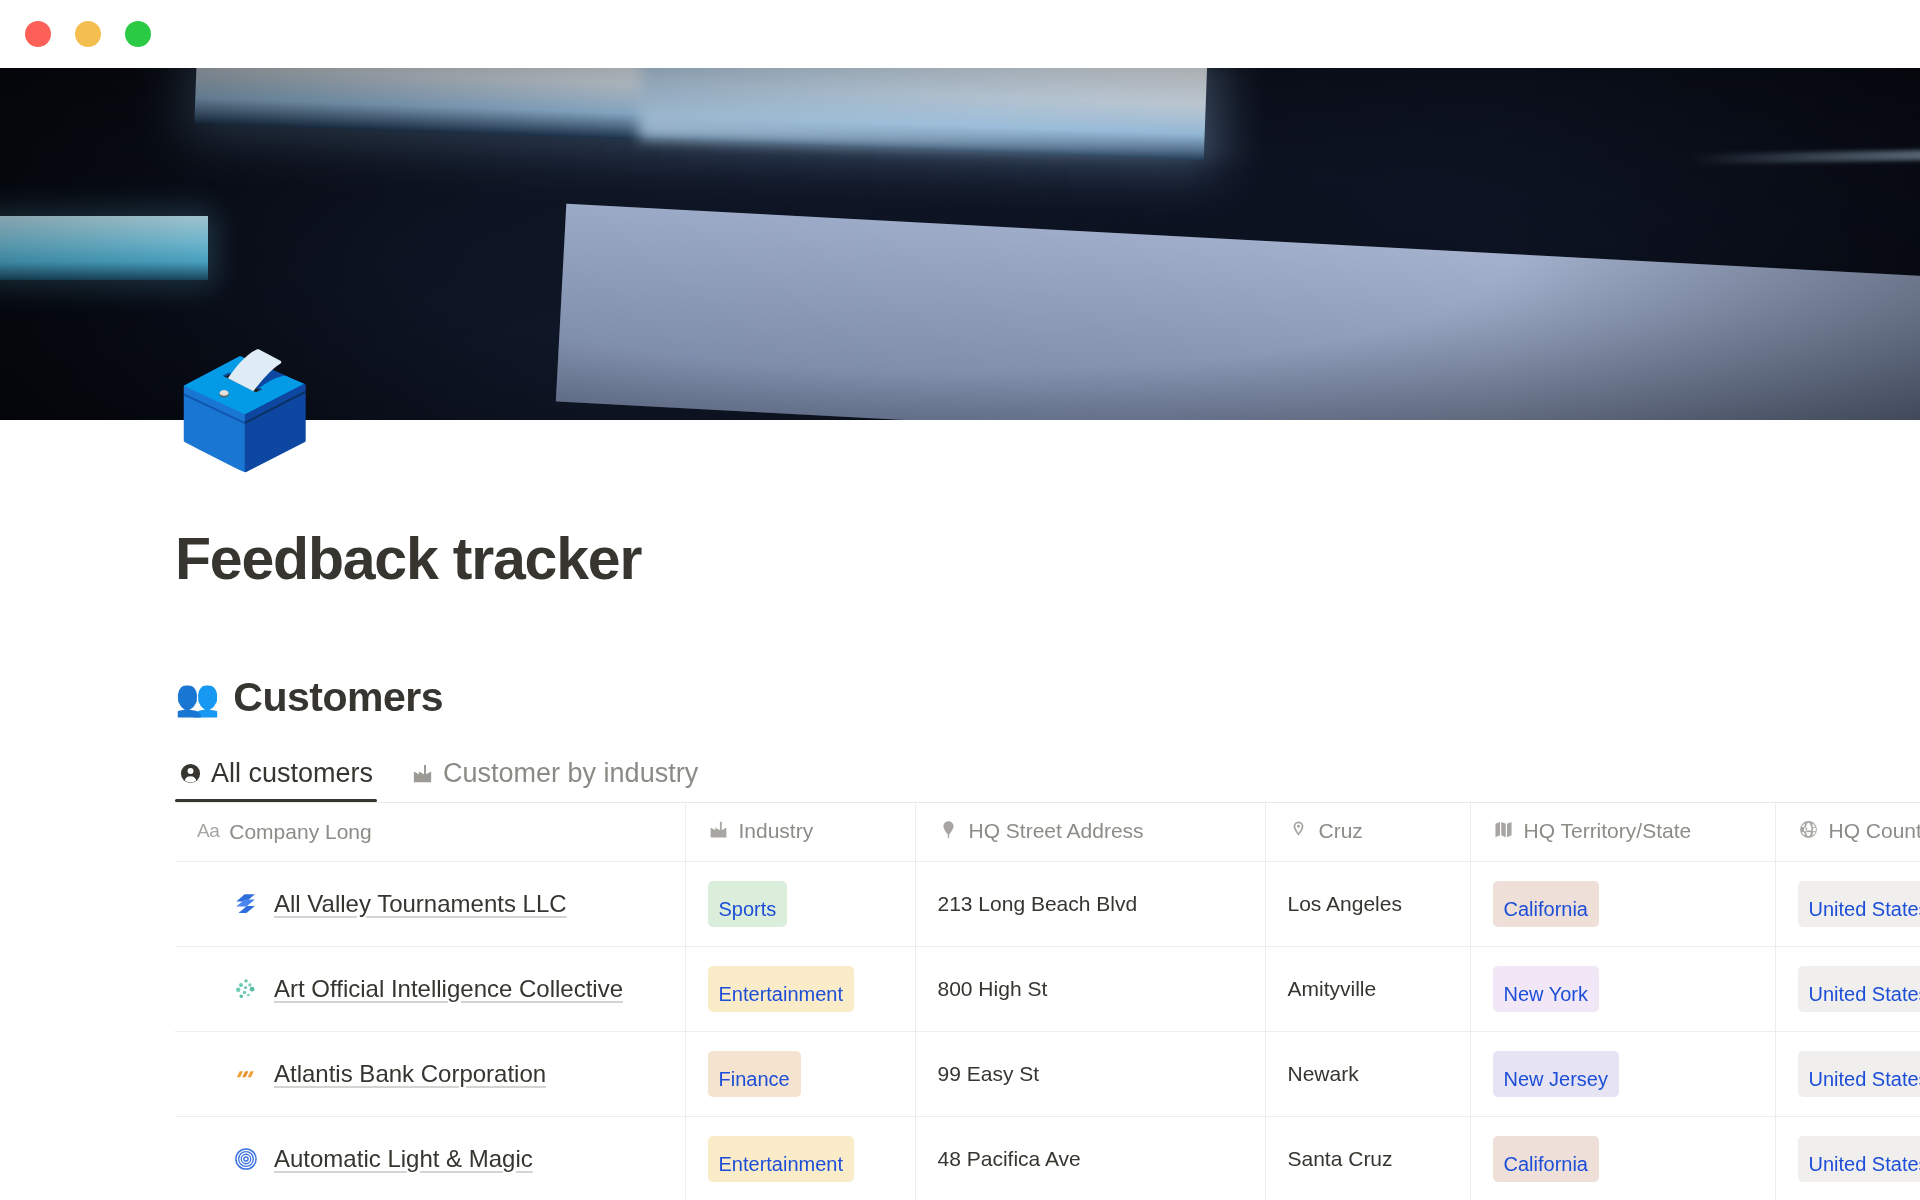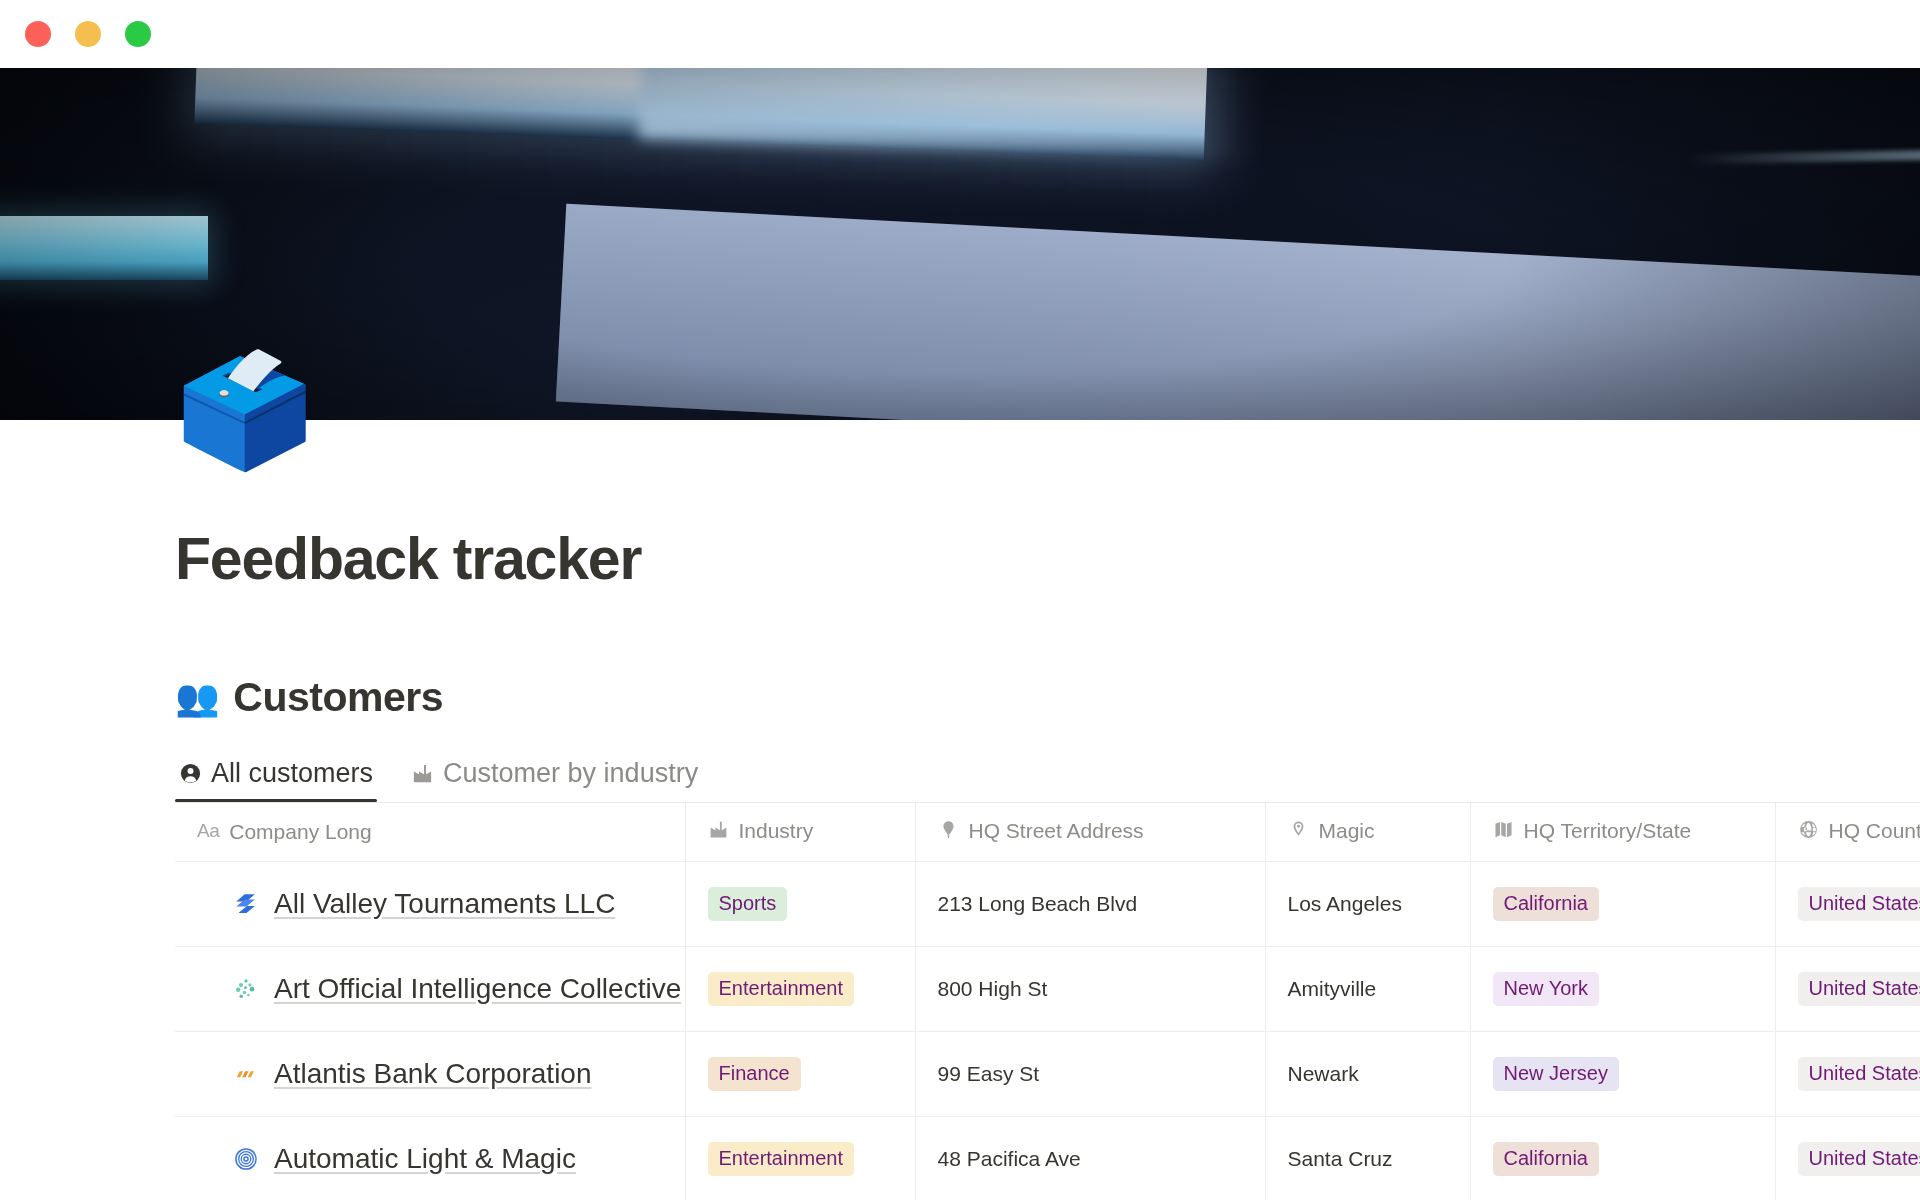--- a/index.html
+++ b/index.html
@@ -188,36 +188,36 @@
   .col-name    { width: 510px; }
   .col-ind     { width: 230px; }
   .col-addr    { width: 350px; }
   .col-city    { width: 205px; }
   .col-state   { width: 305px; }
   .col-country { width: 360px; }
 
   td.name-cell { padding-left: 58px; }
   .name-inner { display: flex; align-items: center; gap: 15px; }
   .name-text {
-    font-size: 28px;
+    font-size: 24px;
     color: #37352f;
     text-decoration: underline;
     text-decoration-color: #d6d4d0;
     text-underline-offset: 4px;
     white-space: nowrap;
   }
   .row-icon { width: 26px; height: 26px; flex: none; display: block; }
 
   .tag {
     display: inline-block;
-    padding: 4px 11px 6px 11px;
+    padding: 16px 11px 6px 11px;
     border-radius: 5px;
     font-size: 20px;
     line-height: 1.2;
-    color: #701a75;
+    color: #1d4ed8;
     white-space: nowrap;
   }
   .tag-sports        { background: #dbeddb; }
   .tag-entertainment { background: #faecc8; }
   .tag-finance       { background: #f4e4cf; }
   .tag-california    { background: #eedfd8; }
   .tag-newyork       { background: #f1e7f7; }
   .tag-newjersey     { background: #e6e3f3; }
   .tag-country       { background: #f0efee; }
 
@@ -309,21 +309,21 @@
             </span>
           </th>
           <th class="col-city">
             <span class="hcell">
               <span>
                 <svg width="21" height="21" viewBox="0 0 24 24" aria-hidden="true">
                   <path d="M12 2.8c-3.1 0-5.6 2.5-5.6 5.6 0 3.9 4.6 9.6 5.2 10.3.2.3.6.3.8 0 .6-.7 5.2-6.4 5.2-10.3 0-3.1-2.5-5.6-5.6-5.6zm0 2a3.6 3.6 0 0 1 3.6 3.6c0 2.3-2.3 5.9-3.6 7.6-1.3-1.7-3.6-5.3-3.6-7.6A3.6 3.6 0 0 1 12 4.8z" class="icon-gray"></path>
                   <circle cx="12" cy="8.4" r="1.7" class="icon-gray"></circle>
                 </svg>
               </span>
-              <span>Magic</span>
+              <span>Cruz</span>
             </span>
           </th>
           <th class="col-state">
             <span class="hcell">
               <span>
                 <svg width="21" height="21" viewBox="0 0 24 24" aria-hidden="true">
                   <path d="M2.8 5.4 8 3.3v15.4l-5.2 2.1zM9.4 3.3l5.2 2.1v15.4L9.4 18.7zM16 5.4l5.2-2.1v15.4L16 20.8z" class="icon-gray"></path>
                 </svg>
               </span>
               <span>HQ Territory/State</span>

